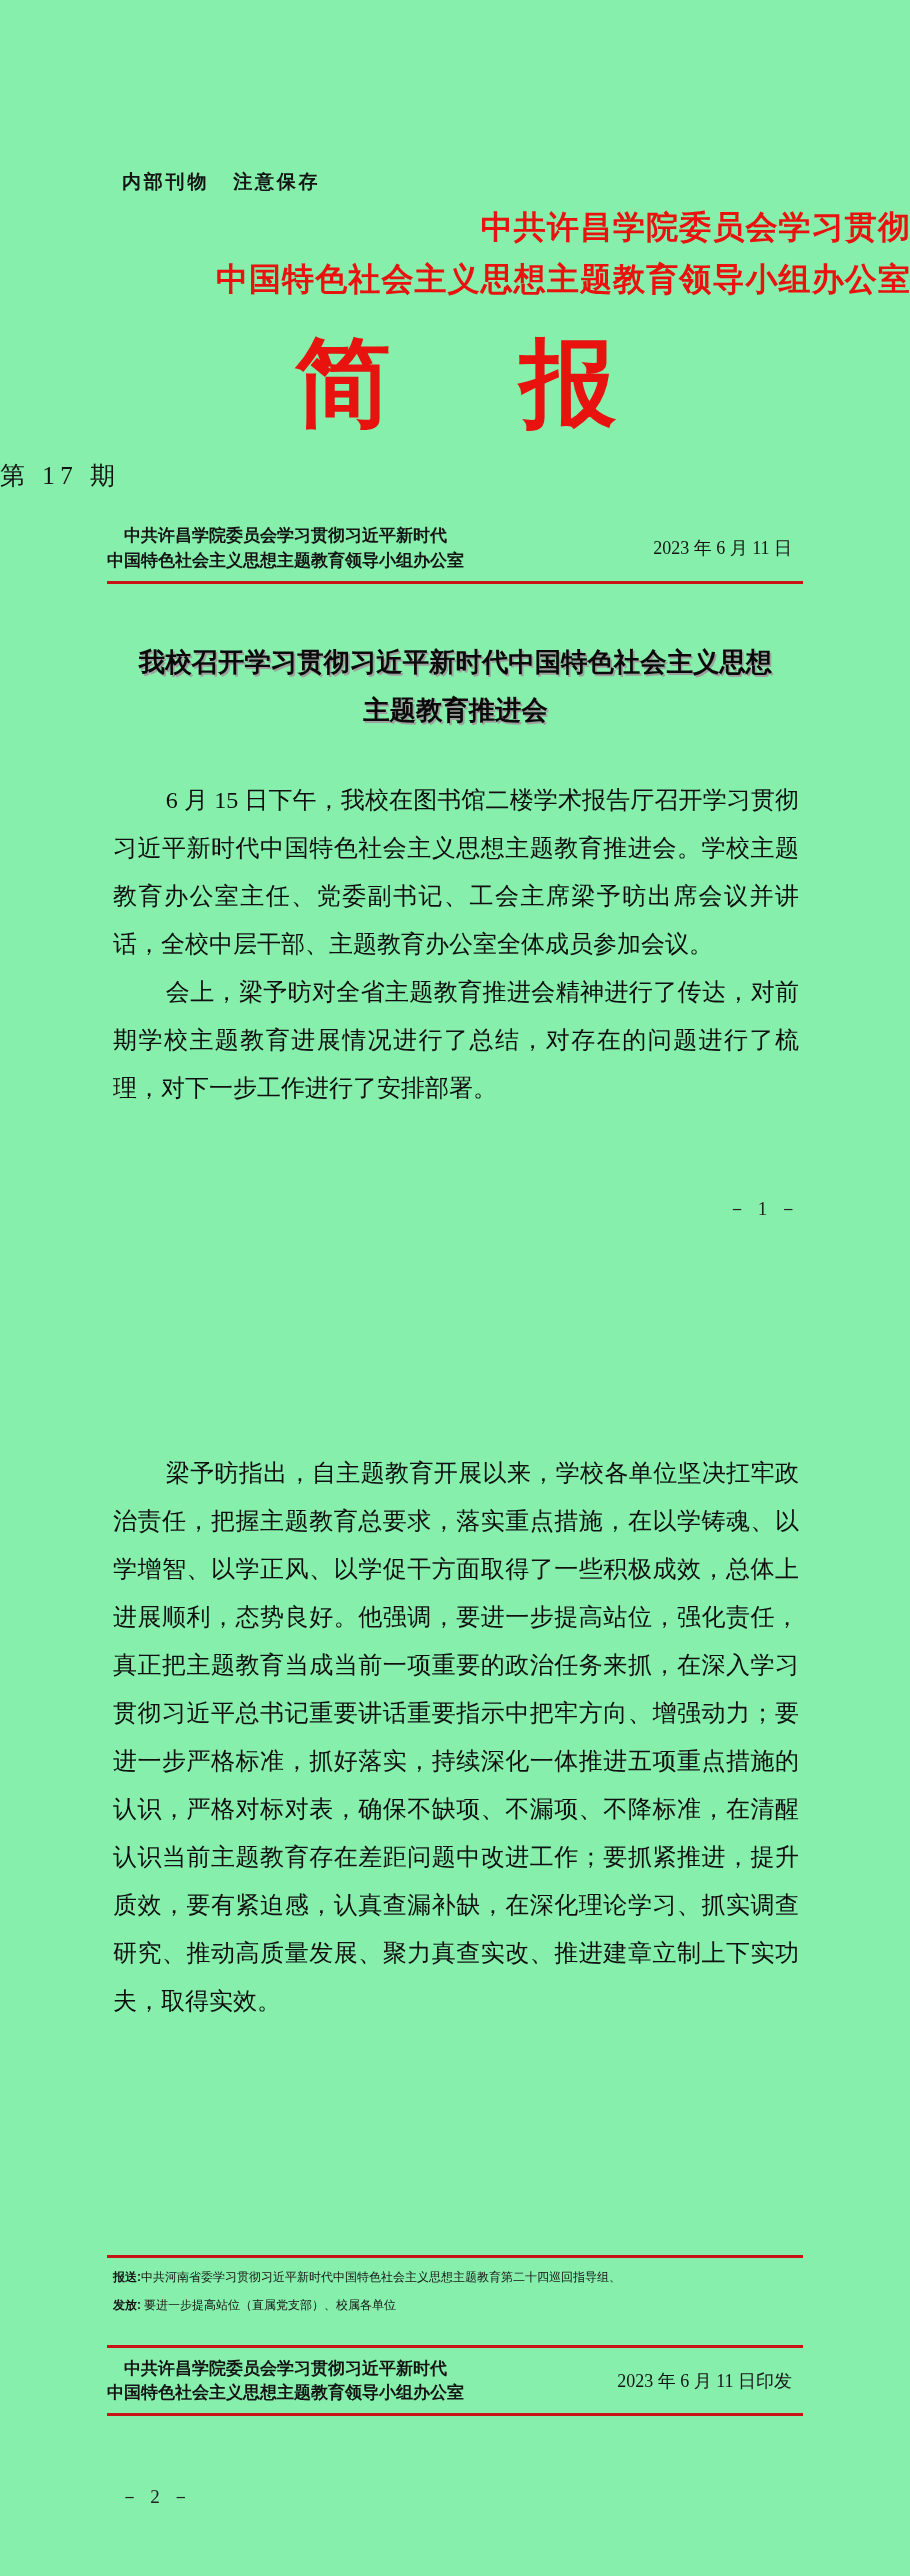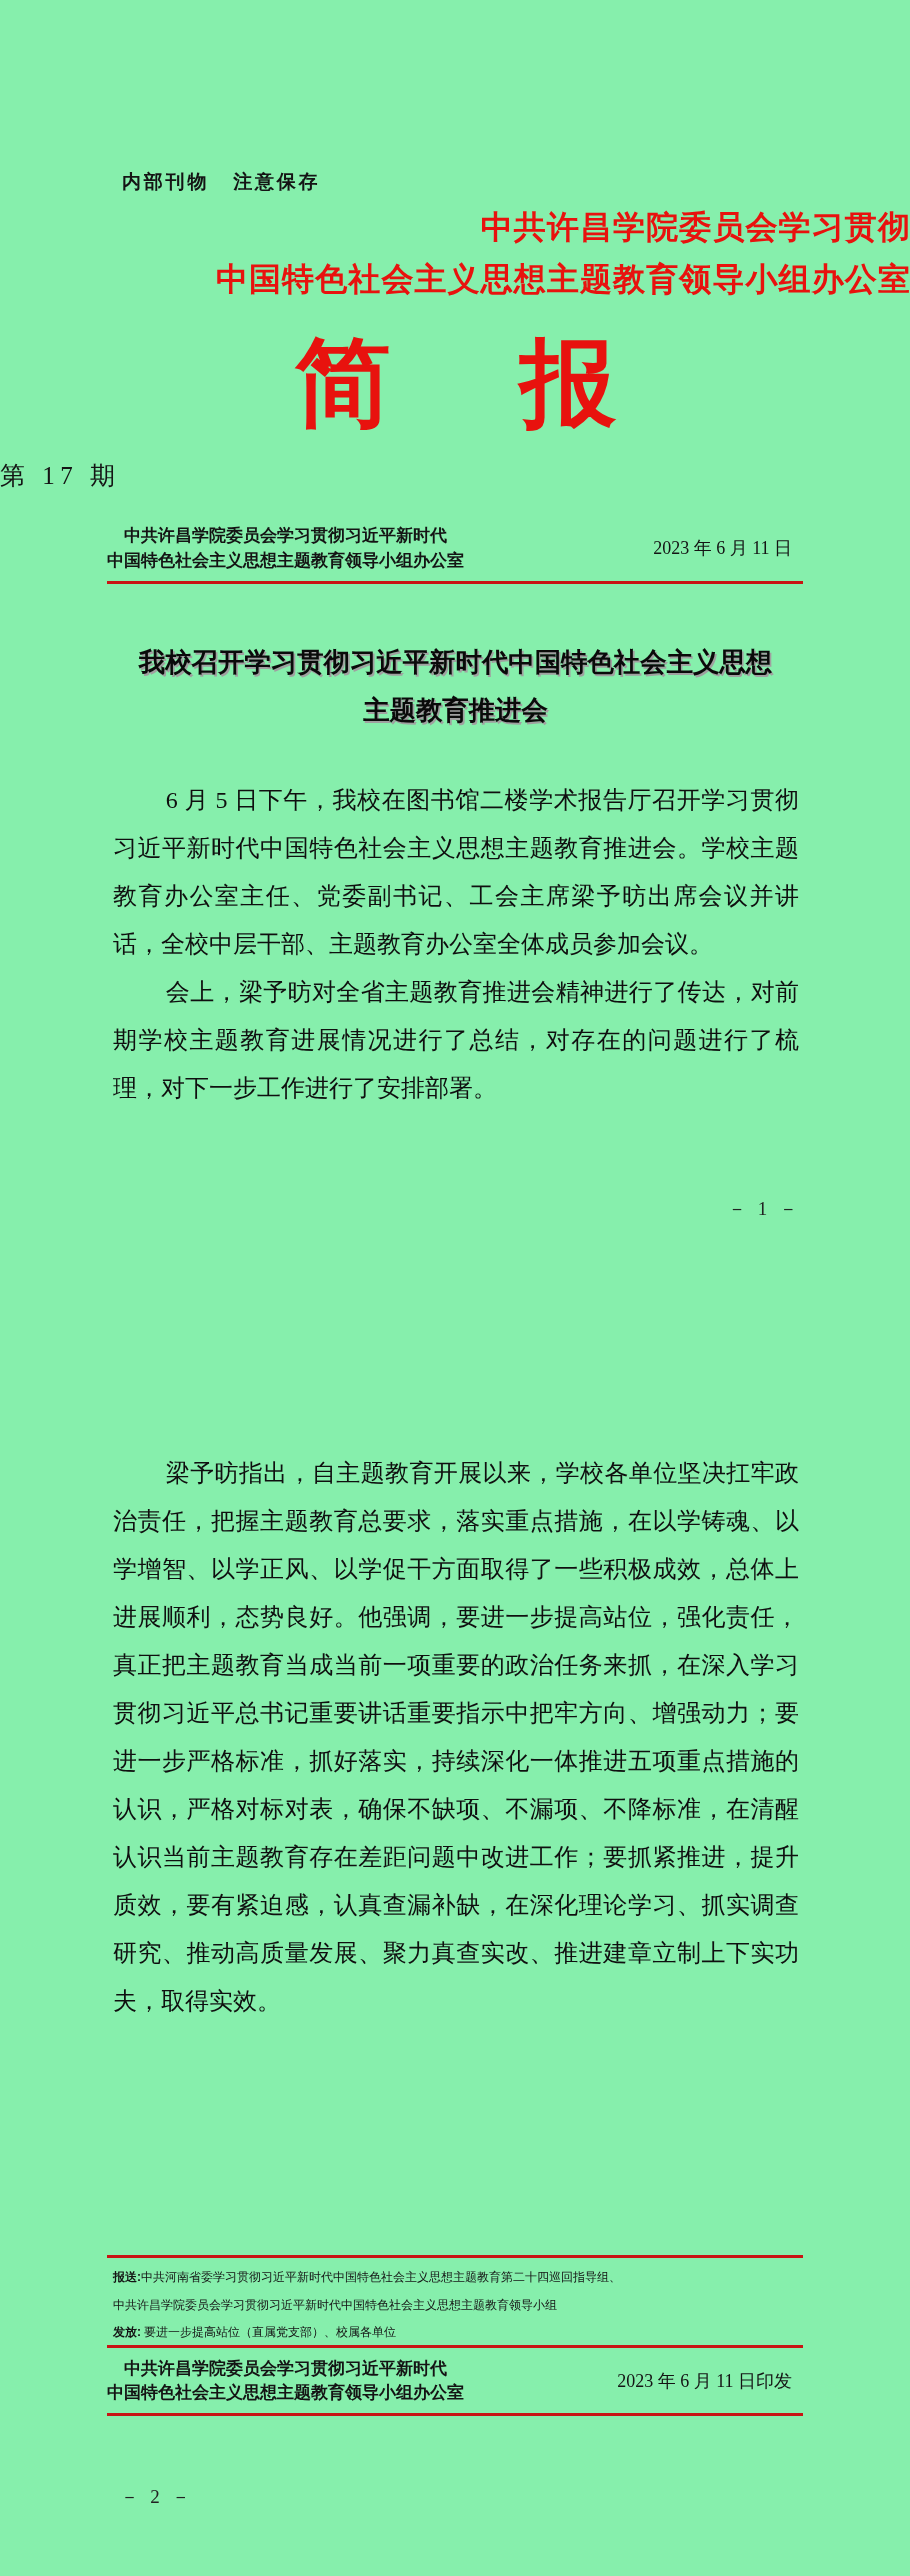--- a/index.html
+++ b/index.html
@@ -166,35 +166,34 @@
   </div>
 
   <div class="abs red-rule rule-1"></div>
 
   <div class="abs article-title">
     <div>我校召开学习贯彻习近平新时代中国特色社会主义思想</div>
     <div>主题教育推进会</div>
   </div>
 
   <div class="abs body-text body-1">
-    <p>6 月 5 日下午，我校在图书馆二楼学术报告厅召开学习贯彻习近平新时代中国特色社会主义思想主题教育推进会。学校主题教育办公室主任、党委副书记、工会主席梁予昉出席会议并讲话，全校中层干部、主题教育办公室全体成员参加会议。</p>
+    <p>6 月 15 日下午，我校在图书馆二楼学术报告厅召开学习贯彻习近平新时代中国特色社会主义思想主题教育推进会。学校主题教育办公室主任、党委副书记、工会主席梁予昉出席会议并讲话，全校中层干部、主题教育办公室全体成员参加会议。</p>
     <p>会上，梁予昉对全省主题教育推进会精神进行了传达，对前期学校主题教育进展情况进行了总结，对存在的问题进行了梳理，对下一步工作进行了安排部署。</p>
   </div>
 
   <div class="abs page-num page-num-1">－ 1 －</div>
 
   <div class="abs body-text body-2">
     <p>梁予昉指出，自主题教育开展以来，学校各单位坚决扛牢政治责任，把握主题教育总要求，落实重点措施，在以学铸魂、以学增智、以学正风、以学促干方面取得了一些积极成效，总体上进展顺利，态势良好。他强调，要进一步提高站位，强化责任，真正把主题教育当成当前一项重要的政治任务来抓，在深入学习贯彻习近平总书记重要讲话重要指示中把牢方向、增强动力；要进一步严格标准，抓好落实，持续深化一体推进五项重点措施的认识，严格对标对表，确保不缺项、不漏项、不降标准，在清醒认识当前主题教育存在差距问题中改进工作；要抓紧推进，提升质效，要有紧迫感，认真查漏补缺，在深化理论学习、抓实调查研究、推动高质量发展、聚力真查实改、推进建章立制上下实功夫，取得实效。</p>
   </div>
 
   <div class="abs red-rule rule-f1"></div>
 
   <div class="abs footer-report">
     <div><span class="label">报送:</span><span>中共河南省委学习贯彻习近平新时代中国特色社会主义思想主题教育第二十四巡回指导组、</span></div>
-    <div>中共许昌学院委员会学习贯彻习近平新时代中国特色社会主义思想主题教育领导小组</div>
     <div><span class="label">发放:</span> <span>要进一步提高站位（直属党支部）、校属各单位</span></div>
   </div>
 
   <div class="abs red-rule rule-f2"></div>
 
   <div class="abs issuer-row second">
     <div class="issuer-left small">
       <div>中共许昌学院委员会学习贯彻习近平新时代</div>
       <div>中国特色社会主义思想主题教育领导小组办公室</div>
     </div>

